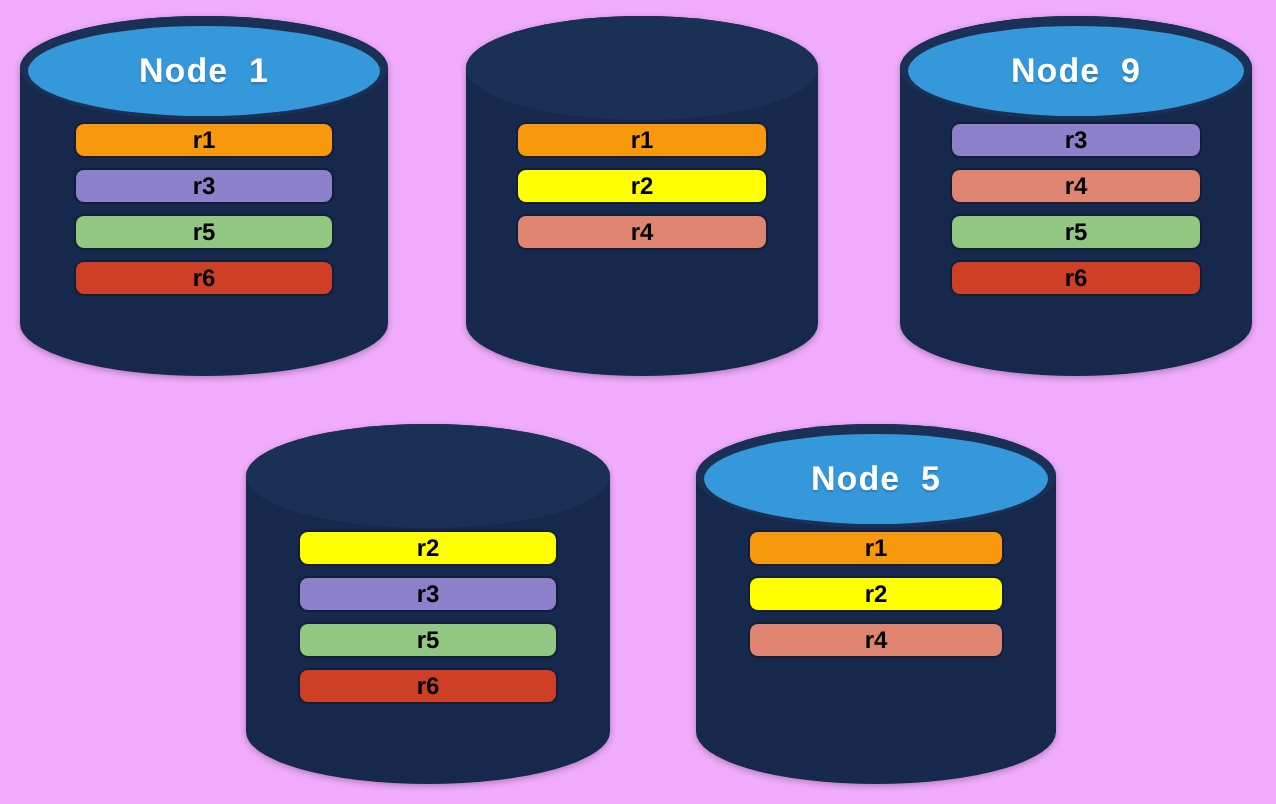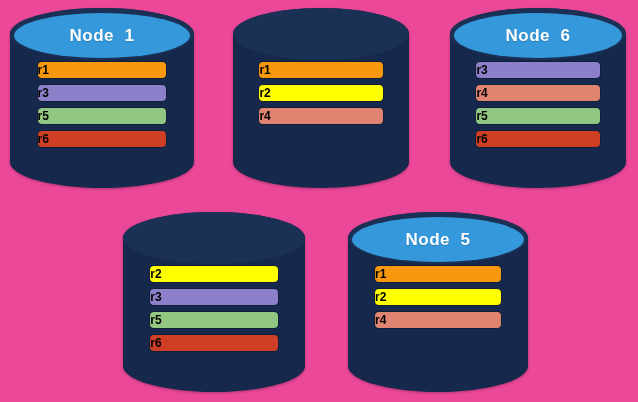--- a/index.html
+++ b/index.html
@@ -85,32 +85,32 @@
     width: 70%;
   }
 
   .record {
     position: relative;
     height: 16px;
     margin-bottom: 7px;
     border-radius: 4px;
     display: flex;
     align-items: center;
-    justify-content: flex-start;
+    justify-content: center;
     color: #000000;
     font-weight: bold;
     font-size: 12px;
     line-height: 1;
     box-shadow: 0 0 0 1px rgba(0,0,0,0.25);
   }
 </style>
 </head>
 <body>
 
-<div id="diagram" style="width: 638px; height: 402px; background: #ec4899;">
+<div id="diagram" style="width: 638px; height: 402px; background: #f0abfc;">
     <div class="node" style="left: 10px; top: 8px; width: 184px; height: 180px;">
       <div class="node-body" style="background: rgb(22, 40, 76);"></div>
       <div class="node-top-rim" style="background: rgb(27, 48, 85);"></div>
       <div class="node-top" style="background: rgb(52, 152, 219);">
         <div class="node-title" style="color: rgb(255, 255, 255);">Node  1</div>
       </div>
       <div class="records">
         <div class="record" style="background: rgb(248, 153, 13); color: rgb(0, 0, 0);">
           <span>r1</span>
         </div>
@@ -137,21 +137,21 @@
         </div>
         <div class="record" style="background: rgb(222, 132, 113); color: rgb(0, 0, 0);">
           <span>r4</span>
         </div>
       </div>
     </div>
     <div class="node" style="left: 450px; top: 8px; width: 176px; height: 180px;">
       <div class="node-body" style="background: rgb(22, 40, 76);"></div>
       <div class="node-top-rim" style="background: rgb(27, 48, 85);"></div>
       <div class="node-top" style="background: rgb(52, 152, 219);">
-        <div class="node-title" style="color: rgb(255, 255, 255);">Node  6</div>
+        <div class="node-title" style="color: rgb(255, 255, 255);">Node  9</div>
       </div>
       <div class="records">
         <div class="record" style="background: rgb(139, 128, 201); color: rgb(0, 0, 0);">
           <span>r3</span>
         </div>
         <div class="record" style="background: rgb(222, 132, 113); color: rgb(0, 0, 0);">
           <span>r4</span>
         </div>
         <div class="record" style="background: rgb(146, 199, 129); color: rgb(0, 0, 0);">
           <span>r5</span>

